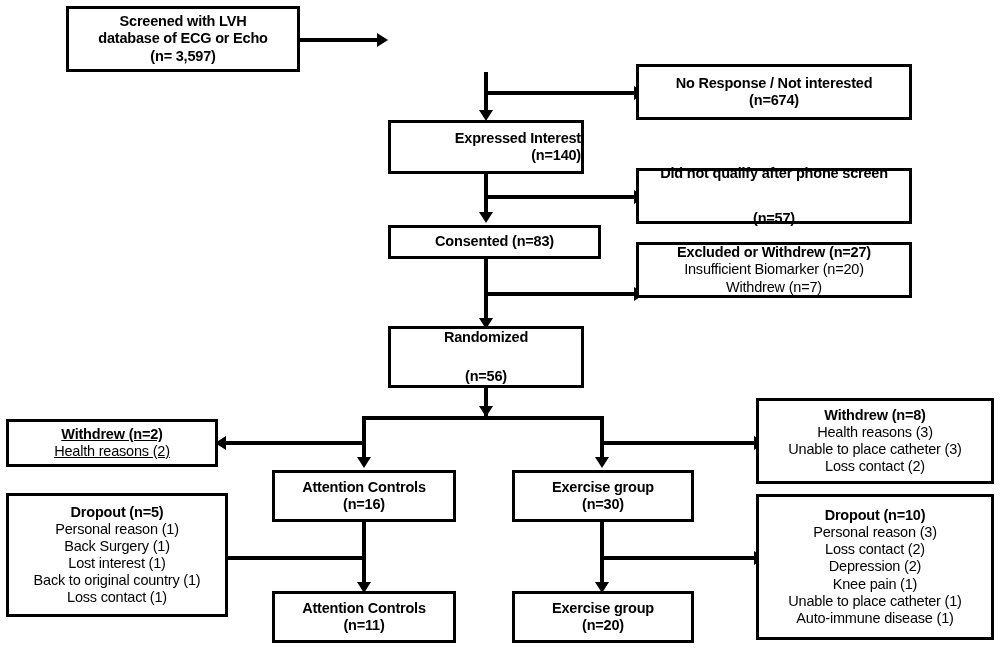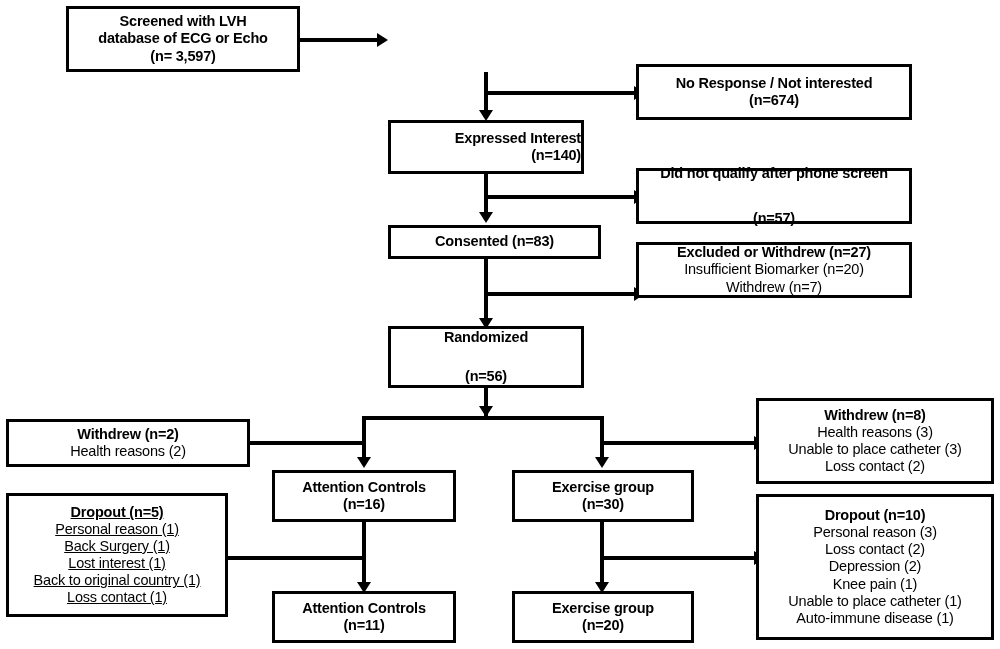--- a/index.html
+++ b/index.html
@@ -157,21 +157,21 @@
     <div class="ttl">Excluded or Withdrew (n=27)</div>
     <div class="sub">Insufficient Biomarker (n=20)</div>
     <div class="sub">Withdrew (n=7)</div>
   </div>
 
   <div class="box" style="left:388px; top:326px; width:196px; height:62px;justify-content:space-between;">
     <div class="ttl">Randomized</div>
     <div class="ttl">(n=56)</div>
   </div>
 
-  <div class="box" style="left:6px; top:419px; width:244px; height:48px;">
+  <div class="box" style="left:6px; top:419px; width:212px; height:48px;text-decoration:underline;">
     <div class="ttl">Withdrew (n=2)</div>
     <div class="sub">Health reasons (2)</div>
   </div>
 
   <div class="box" style="left:756px; top:398px; width:238px; height:86px;">
     <div class="ttl">Withdrew (n=8)</div>
     <div class="sub">Health reasons (3)</div>
     <div class="sub">Unable to place catheter (3)</div>
     <div class="sub">Loss contact (2)</div>
   </div>
@@ -179,21 +179,21 @@
   <div class="box" style="left:272px; top:470px; width:184px; height:52px;">
     <div class="ttl">Attention Controls</div>
     <div class="ttl">(n=16)</div>
   </div>
 
   <div class="box" style="left:512px; top:470px; width:182px; height:52px;">
     <div class="ttl">Exercise group</div>
     <div class="ttl">(n=30)</div>
   </div>
 
-  <div class="box" style="left:6px; top:493px; width:222px; height:124px;text-decoration:underline;">
+  <div class="box" style="left:6px; top:493px; width:222px; height:124px;">
     <div class="ttl">Dropout (n=5)</div>
     <div class="sub">Personal reason (1)</div>
     <div class="sub">Back Surgery (1)</div>
     <div class="sub">Lost interest (1)</div>
     <div class="sub">Back to original country (1)</div>
     <div class="sub">Loss contact (1)</div>
   </div>
 
   <div class="box" style="left:756px; top:494px; width:238px; height:146px;">
     <div class="ttl">Dropout (n=10)</div>

